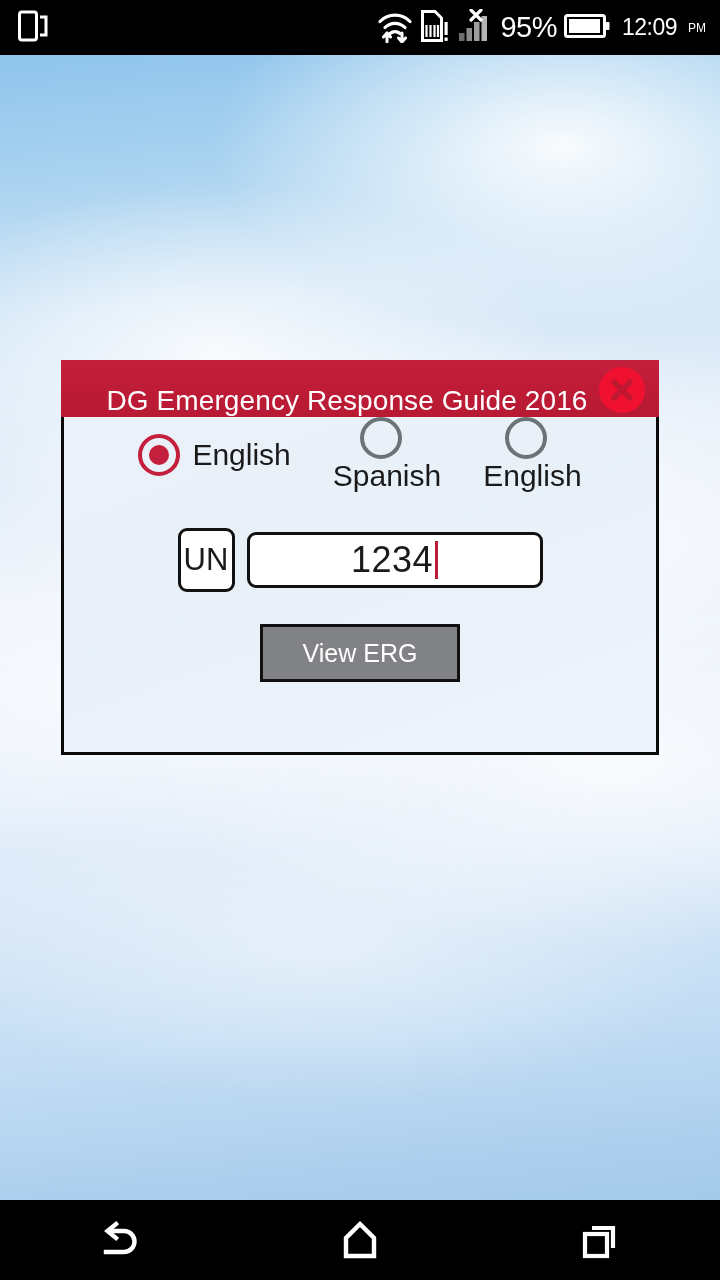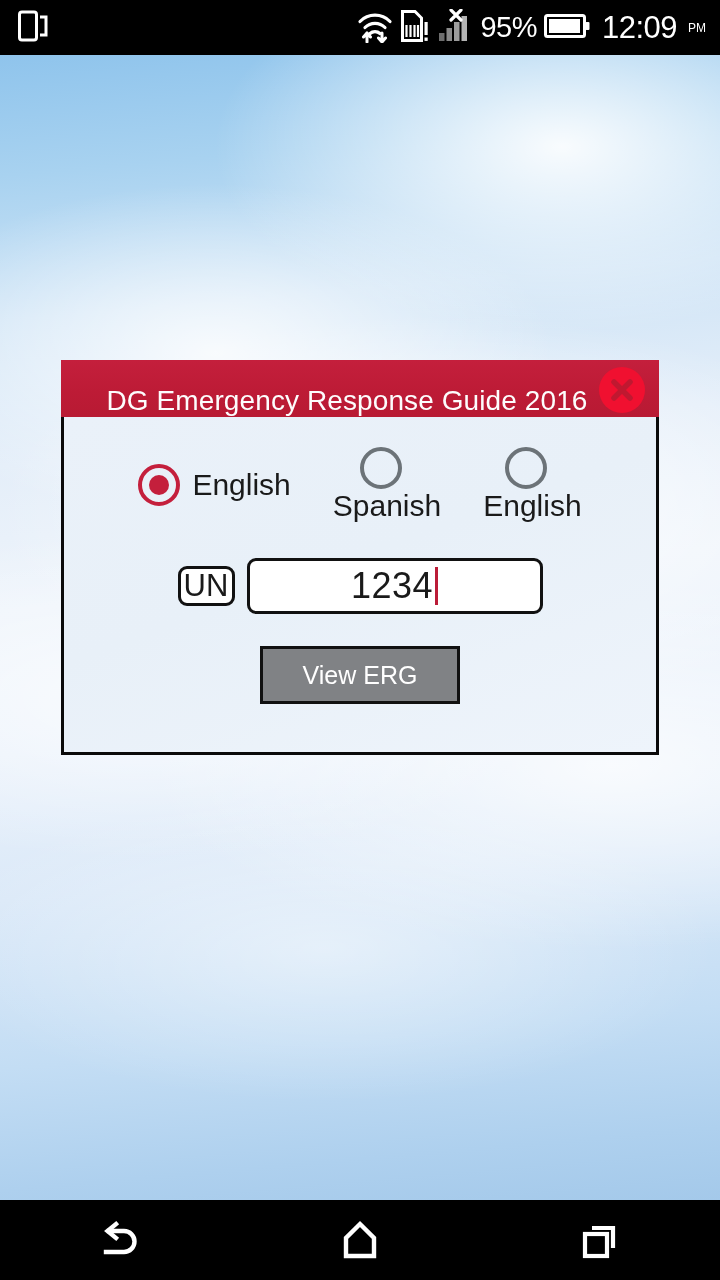--- a/index.html
+++ b/index.html
@@ -28,21 +28,21 @@
   #status-right {
     margin-left:auto;
     display:flex; align-items:center; gap:7px;
   }
   .sb-ico { display:block; }
   #battery-pct {
     font-size:29px; letter-spacing:-0.5px;
     font-weight:400; line-height:1;
   }
   #clock-time {
-    font-size:31px; line-height:1;
+    font-size:23px; line-height:1;
     letter-spacing:-0.5px; margin-left:5px;
   }
   #clock-ampm {
     font-size:12px; line-height:1;
     margin-left:4px; letter-spacing:0;
   }
 
   
   #wallpaper {
     position:absolute; top:55px; left:0;
@@ -96,21 +96,20 @@
     display:flex; align-items:center; justify-content:center;
     cursor:pointer;
   }
   #dialog-close-button svg { display:block; }
 
   #dialog-body {
     border:3px solid #0a0a0a;
     border-top:none;
     background:linear-gradient(160deg,#eaf1f9 0%,#e8f0f8 45%,#eef4fb 100%);
     height:338px;
-    padding-top:30px;
   }
 
   
   #language-radio-group {
     display:flex; align-items:center;
     justify-content:center;
     gap:0;
     padding:0 14px;
   }
   .radio-option {
@@ -143,21 +142,21 @@
     white-space:nowrap;
   }
 
   
   #un-row {
     display:flex; align-items:center;
     justify-content:center;
     margin-top:35px;
   }
   #un-prefix-box {
-    width:57px; height:40px;
+    width:57px; height:64px;
     background:#fff;
     border:3px solid #111;
     border-radius:9px;
     display:flex; align-items:center; justify-content:center;
     font-size:31px;
     color:#1a1a1a;
   }
   #un-number-field {
     width:296px; height:56px;
     background:#fff;

